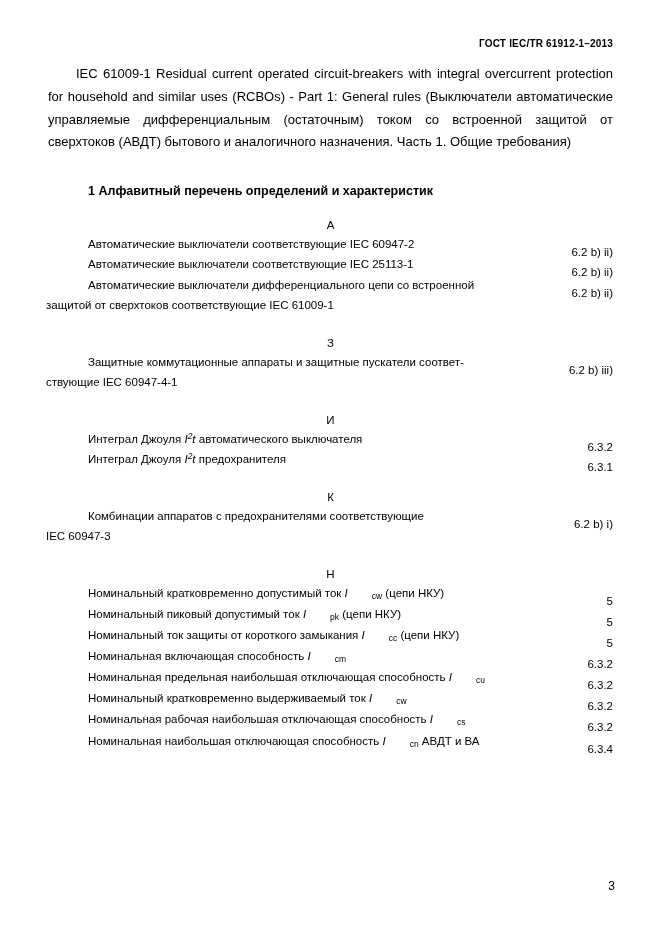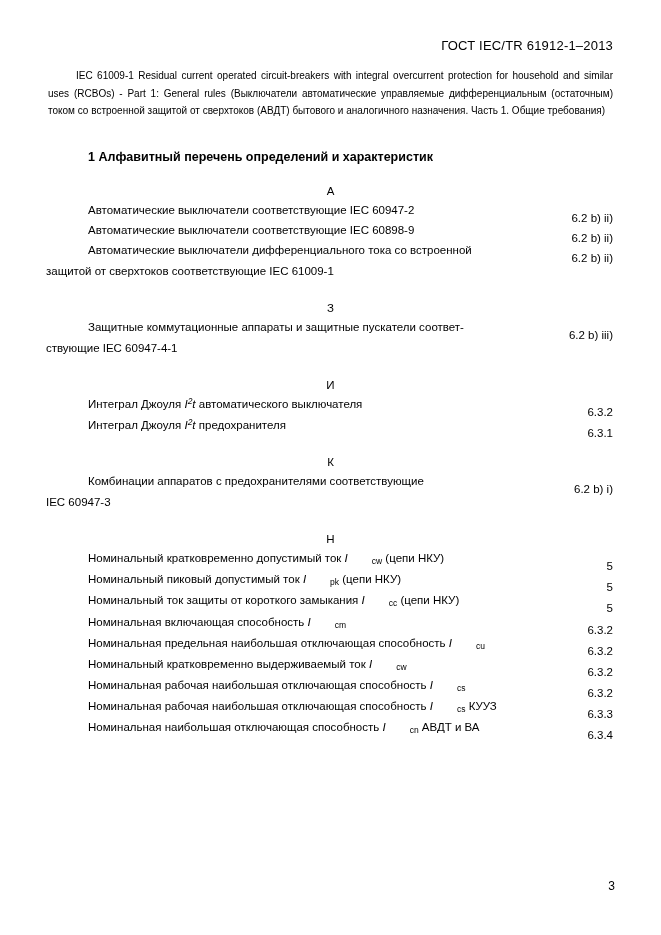--- a/index.html
+++ b/index.html
@@ -17,27 +17,28 @@
   }
   .page {
     position: relative;
     width: 661px;
     height: 935px;
     box-sizing: border-box;
     padding: 38px 46px 30px 46px;
   }
   .doc-header {
     text-align: right;
-    font-size: 13px;
+    font-size: 10px;
     letter-spacing: 0.2px;
     margin-bottom: 14px;
     padding-right: 2px;
+    font-weight: bold;
   }
   .intro {
-    font-size: 10px;
+    font-size: 13px;
     line-height: 1.75;
     text-align: justify;
     text-justify: inter-word;
     margin: 0 2px 0 2px;
   }
   .intro .indent {
     display: inline-block;
     width: 28px;
   }
   .section-title {
@@ -115,26 +116,26 @@
 
   <div class="group">
     <div class="letter-head">А</div>
 
     <div class="entry">
       <span class="text">Автоматические выключатели соответствующие IEC 60947-2</span>
       <span class="ref">6.2 b) ii)</span>
     </div>
 
     <div class="entry">
-      <span class="text">Автоматические выключатели соответствующие IEC 60898-9</span>
+      <span class="text">Автоматические выключатели соответствующие IEC 25113-1</span>
       <span class="ref">6.2 b) ii)</span>
     </div>
 
     <div class="entry">
-      <span class="text hang"><span>Автоматические выключатели дифференциального тока со встроенной</span><span class="cont">защитой от сверхтоков соответствующие IEC 61009-1</span></span>
+      <span class="text hang"><span>Автоматические выключатели дифференциального цепи со встроенной</span><span class="cont">защитой от сверхтоков соответствующие IEC 61009-1</span></span>
       <span class="ref">6.2 b) ii)</span>
     </div>
   </div>
 
   <div class="group">
     <div class="letter-head">З</div>
 
     <div class="entry">
       <span class="text hang"><span>Защитные коммутационные аппараты и защитные пускатели соответ-</span><span class="cont">ствующие IEC 60947-4-1</span></span>
       <span class="ref">6.2 b) iii)</span>
@@ -196,24 +197,20 @@
     <div class="entry">
       <span class="text">Номинальный кратковременно выдерживаемый ток <span class="ital">I</span><span class="sub">cw</span></span>
       <span class="ref">6.3.2</span>
     </div>
 
     <div class="entry">
       <span class="text">Номинальная рабочая наибольшая отключающая способность <span class="ital">I</span><span class="sub">cs</span></span>
       <span class="ref">6.3.2</span>
     </div>
 
-    <div class="entry">
-      <span class="text">Номинальная рабочая наибольшая отключающая способность <span class="ital">I</span><span class="sub">cs</span> КУУЗ</span>
-      <span class="ref">6.3.3</span>
-    </div>
 
     <div class="entry">
       <span class="text">Номинальная наибольшая отключающая способность <span class="ital">I</span><span class="sub">cn</span> АВДТ и ВА</span>
       <span class="ref">6.3.4</span>
     </div>
   </div>
 
   <div class="page-number">3</div>
 
 </div>

